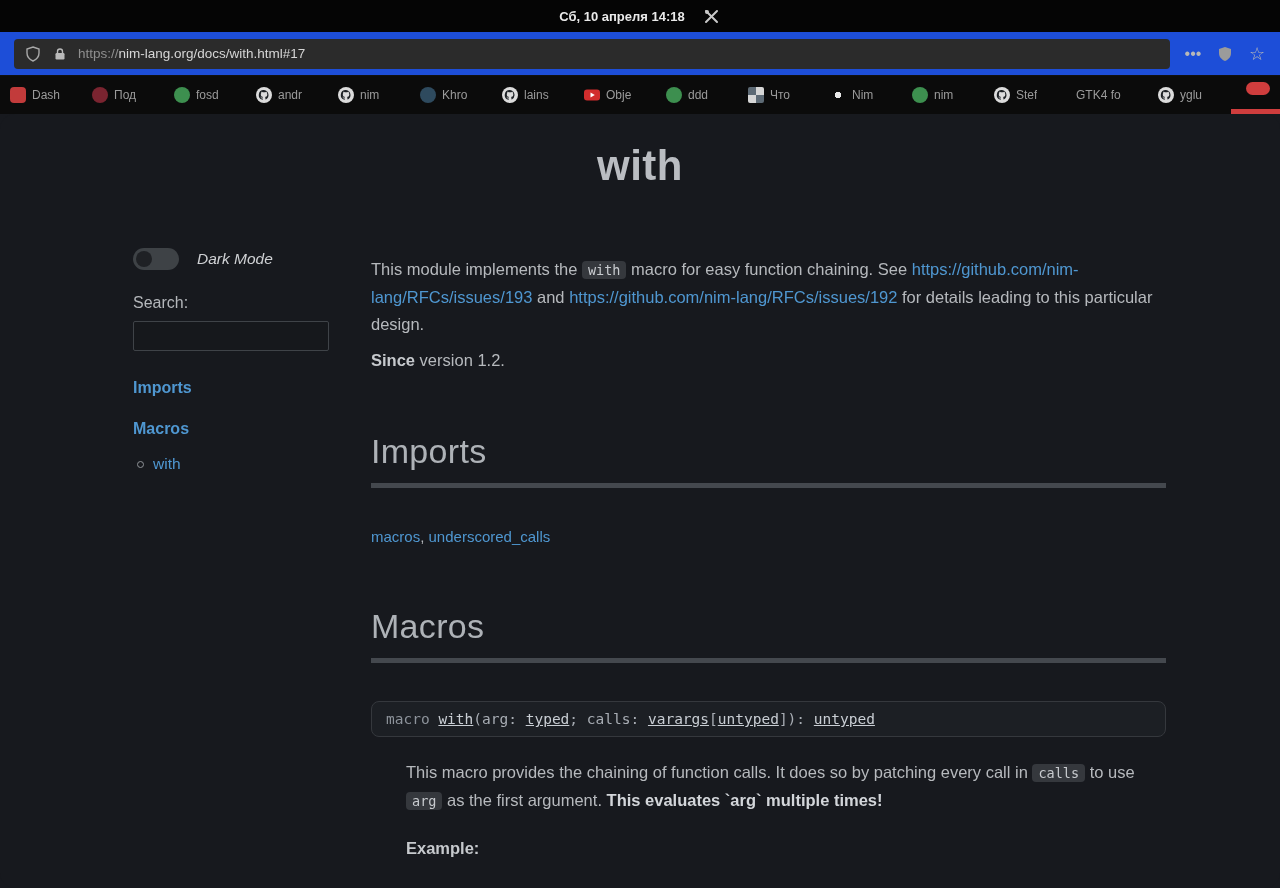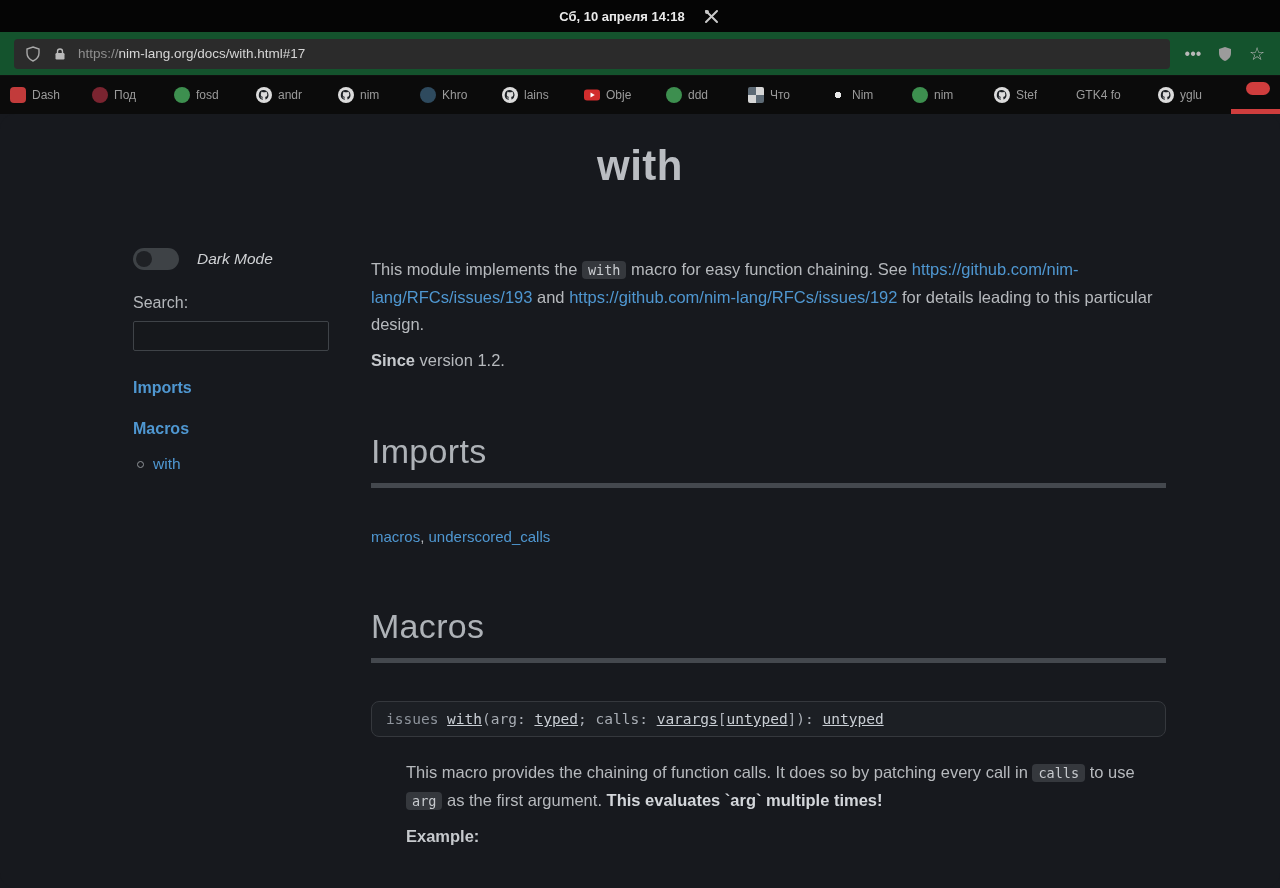--- a/index.html
+++ b/index.html
@@ -4,21 +4,21 @@
 <style>
   * { margin:0; padding:0; box-sizing:border-box; }
   html,body { width:1280px; height:888px; overflow:hidden; background:#17191e;
     font-family:"Liberation Sans", sans-serif; }
 
   
   .system-bar { height:32px; background:#050505; display:flex; align-items:center;
     justify-content:center; gap:18px; color:#e9e9e9; font-size:13px; font-weight:bold; }
 
   
-  .url-toolbar { height:44px; background:#14532d; display:flex; align-items:center;
+  .url-toolbar { height:44px; background:#1d4ed8; display:flex; align-items:center;
     padding:0 14px; gap:14px; border-bottom:1px solid #101010; }
   .url-field { flex:1; height:30px; background:#2b2b2b; border-radius:4px;
     display:flex; align-items:center; padding:0 10px; gap:9px; }
   .url-text { font-size:13.5px; color:#d6d6d6; white-space:nowrap; overflow:hidden; }
   .url-scheme { color:#8f8f8f; }
   .tb-icon { width:18px; height:18px; display:flex; align-items:center; justify-content:center; }
   .char-icon { font-size:16px; color:#b8b8b8; line-height:1; }
 
   
   .bookmarks-bar { position:relative; height:38px; background:#0b0b0b; display:flex;
@@ -71,21 +71,21 @@
   h1.section { margin-top:62px; font-size:34px; font-weight:400; color:#aeb2b7; letter-spacing:0.3px; }
   .rule { margin-top:12px; height:5px; background:#44484e; border:none; }
   .import-links { margin-top:40px; font-size:15px; }
   .code-block { margin-top:38px; background:#1c1f24; border:1px solid #35383d;
     border-radius:8px; padding:9px 14px; font-family:"DejaVu Sans Mono", monospace;
     font-size:14.5px; color:#a8adb4; white-space:nowrap; }
   .code-block .kw { color:#8d939b; }
   .code-block a.sym { color:#c9ced4; text-decoration:underline; }
   .desc { margin-top:22px; margin-left:35px; font-size:16.5px; line-height:27px; }
   .desc .strong { font-weight:bold; color:#d3d6da; }
-  .example-label { margin-top:12px; margin-left:35px; font-size:16.5px; font-weight:bold; color:#c6c9cd; }
+  .example-label { margin-top:24px; margin-left:35px; font-size:16.5px; font-weight:bold; color:#c6c9cd; }
 </style>
 </head>
 <body>
 
 <div class="system-bar">
   <span>Сб, 10 апреля  14:18</span>
   <span class="tb-icon">
     <svg width="15" height="15" viewBox="0 0 15 15">
         <g stroke="#c9c9c9" stroke-width="2" stroke-linecap="round">
           <line x1="2" y1="2" x2="13" y2="13"></line>
@@ -230,20 +230,20 @@
     <p class="since-line"><span class="bold">Since</span><span> version 1.2.</span></p>
 
     <h1 class="section">Imports</h1>
     <div class="rule"></div>
 
     <p class="import-links"><a class="lnk">macros</a><span>, </span><a class="lnk">underscored_calls</a></p>
 
     <h1 class="section">Macros</h1>
     <div class="rule"></div>
 
-    <div class="code-block"><span class="kw">issues </span><a class="sym">with</a><span>(arg: </span><a class="sym">typed</a><span>; calls: </span><a class="sym">varargs</a><span>[</span><a class="sym">untyped</a><span>]): </span><a class="sym">untyped</a></div>
+    <div class="code-block"><span class="kw">macro </span><a class="sym">with</a><span>(arg: </span><a class="sym">typed</a><span>; calls: </span><a class="sym">varargs</a><span>[</span><a class="sym">untyped</a><span>]): </span><a class="sym">untyped</a></div>
 
     <p class="desc"><span>This macro provides the chaining of function calls. It does so by patching every call in </span><code class="inline">calls</code><span> to use </span><code class="inline">arg</code><span> as the first argument. </span><span class="strong">This evaluates `arg` multiple times!</span></p>
 
     <p class="example-label">Example:</p>
 
   </div>
 </div>
 
 </body></html>

